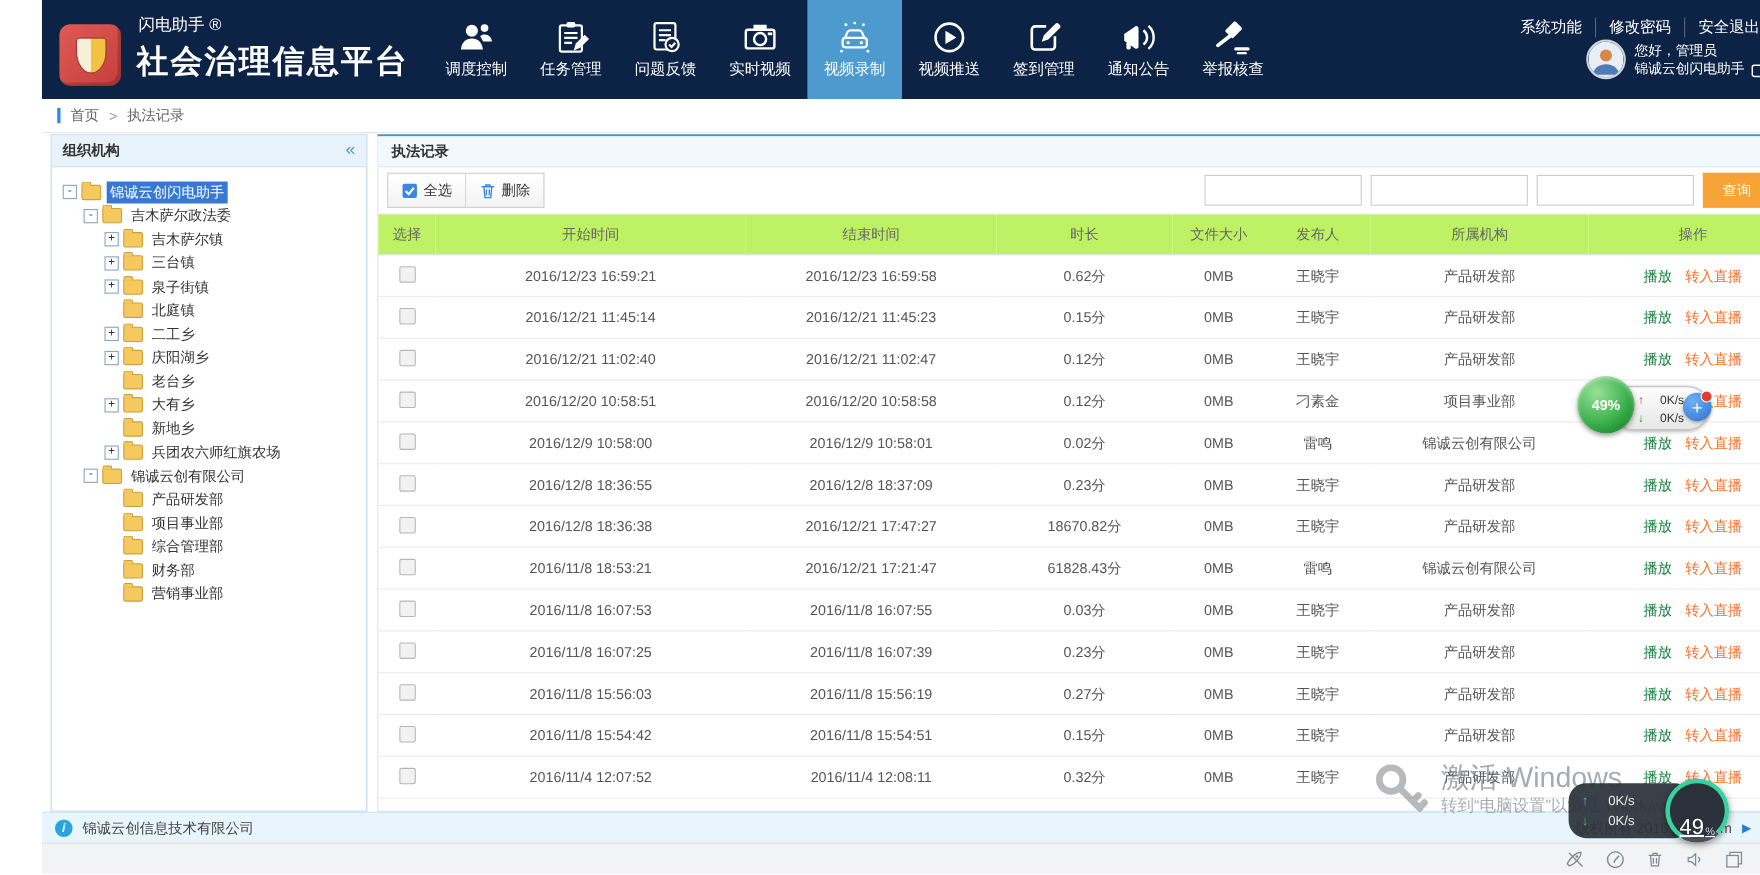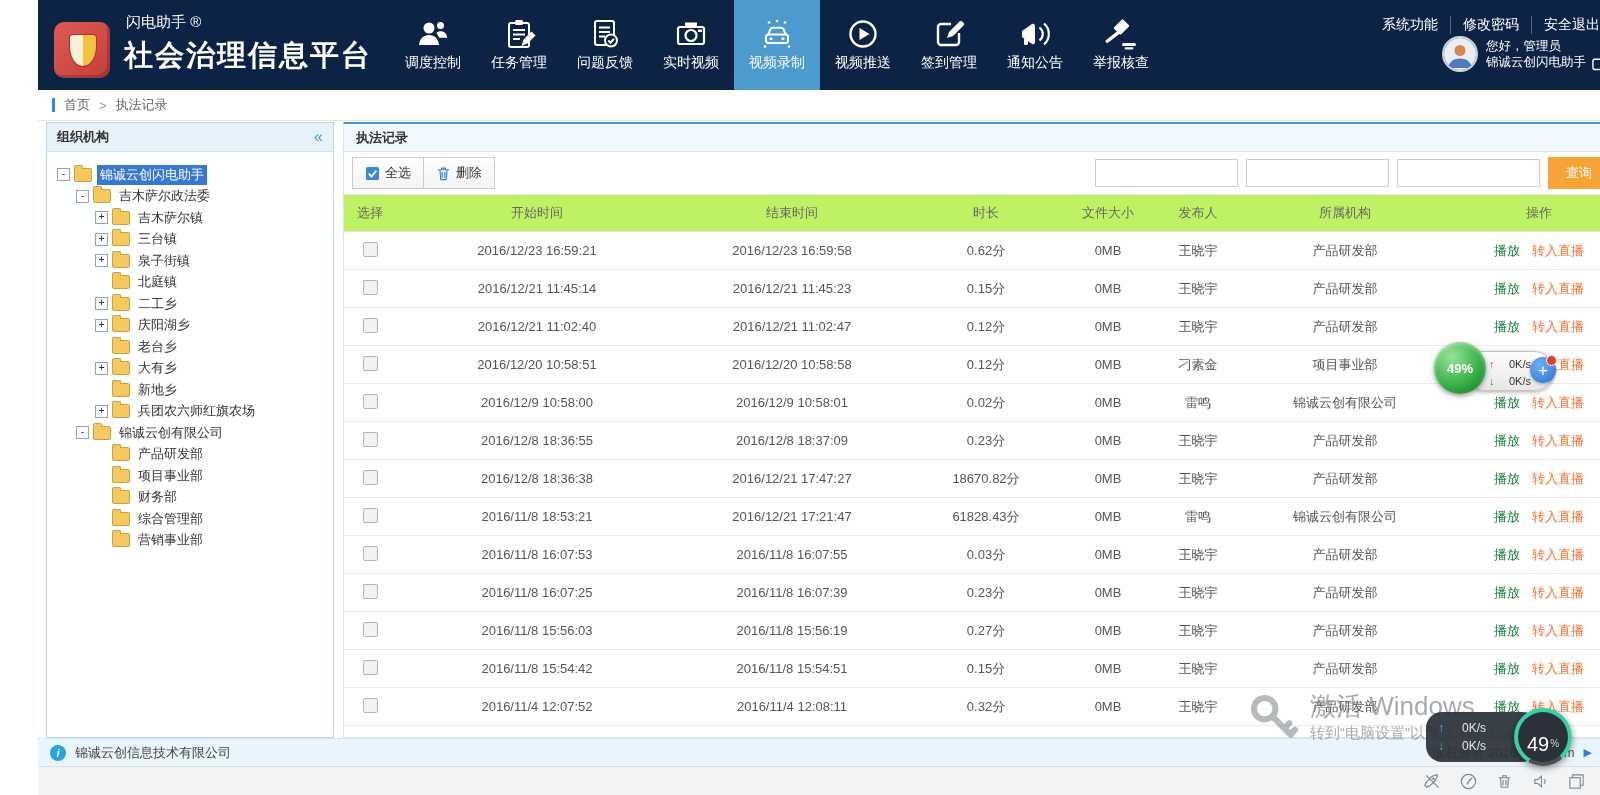--- a/index.html
+++ b/index.html
@@ -129,22 +129,22 @@
              background:rgba(43,49,58,.93);border-radius:16px;color:#e8e8e8;font-size:12px;
              padding:7px 10px 0 12px;box-sizing:border-box;}
   .perf-row{display:flex;align-items:center;height:18px;}
   .perf-row .arr{width:14px;font-weight:bold;}
   .arr-up2{color:#53b5f0;}
   .arr-dn2{color:#4cbf57;}
   .perf-val{margin-left:10px;}
   .perf-circle{position:absolute;left:1476px;top:708px;width:58px;height:58px;border-radius:50%;z-index:9;
                background:conic-gradient(from 210deg,#38d1a0 0 80%,#4a5058 80% 100%);
                display:flex;align-items:center;justify-content:center;box-shadow:0 2px 7px rgba(0,0,0,.45);cursor:pointer;}
-  .perf-inner{width:50px;height:50px;border-radius:50%;background:#2b313a;display:flex;align-items:center;
-              justify-content:center;color:#fff;padding-top:13px;box-sizing:border-box;}
+  .perf-inner{width:50px;height:50px;border-radius:50%;background:#2b313a;display:flex;align-items:flex-end;
+              justify-content:center;color:#fff;padding-top:13px;box-sizing:border-box;text-decoration:underline;}
   .perf-num{font-size:20px;line-height:20px;}
   .perf-pct{font-size:10px;margin-left:1px;color:#cfd4d9;}
 </style>
 </head>
 <body>
 
 <div id="app">
 
   <div class="topbar">
     <div class="logo">
@@ -380,26 +380,26 @@
           <span class="tree-label">产品研发部</span>
         </div>
         <div class="tree-row" style="padding-left: 48px;">
           <span class="expander-spacer"></span>
           <span class="folder"></span>
           <span class="tree-label">项目事业部</span>
         </div>
         <div class="tree-row" style="padding-left: 48px;">
           <span class="expander-spacer"></span>
           <span class="folder"></span>
+          <span class="tree-label">综合管理部</span>
+        </div>
+        <div class="tree-row" style="padding-left: 48px;">
+          <span class="expander-spacer"></span>
+          <span class="folder"></span>
           <span class="tree-label">财务部</span>
-        </div>
-        <div class="tree-row" style="padding-left: 48px;">
-          <span class="expander-spacer"></span>
-          <span class="folder"></span>
-          <span class="tree-label">综合管理部</span>
         </div>
         <div class="tree-row" style="padding-left: 48px;">
           <span class="expander-spacer"></span>
           <span class="folder"></span>
           <span class="tree-label">营销事业部</span>
         </div>
       </div>
   </div>
 
   <div class="main-panel">

